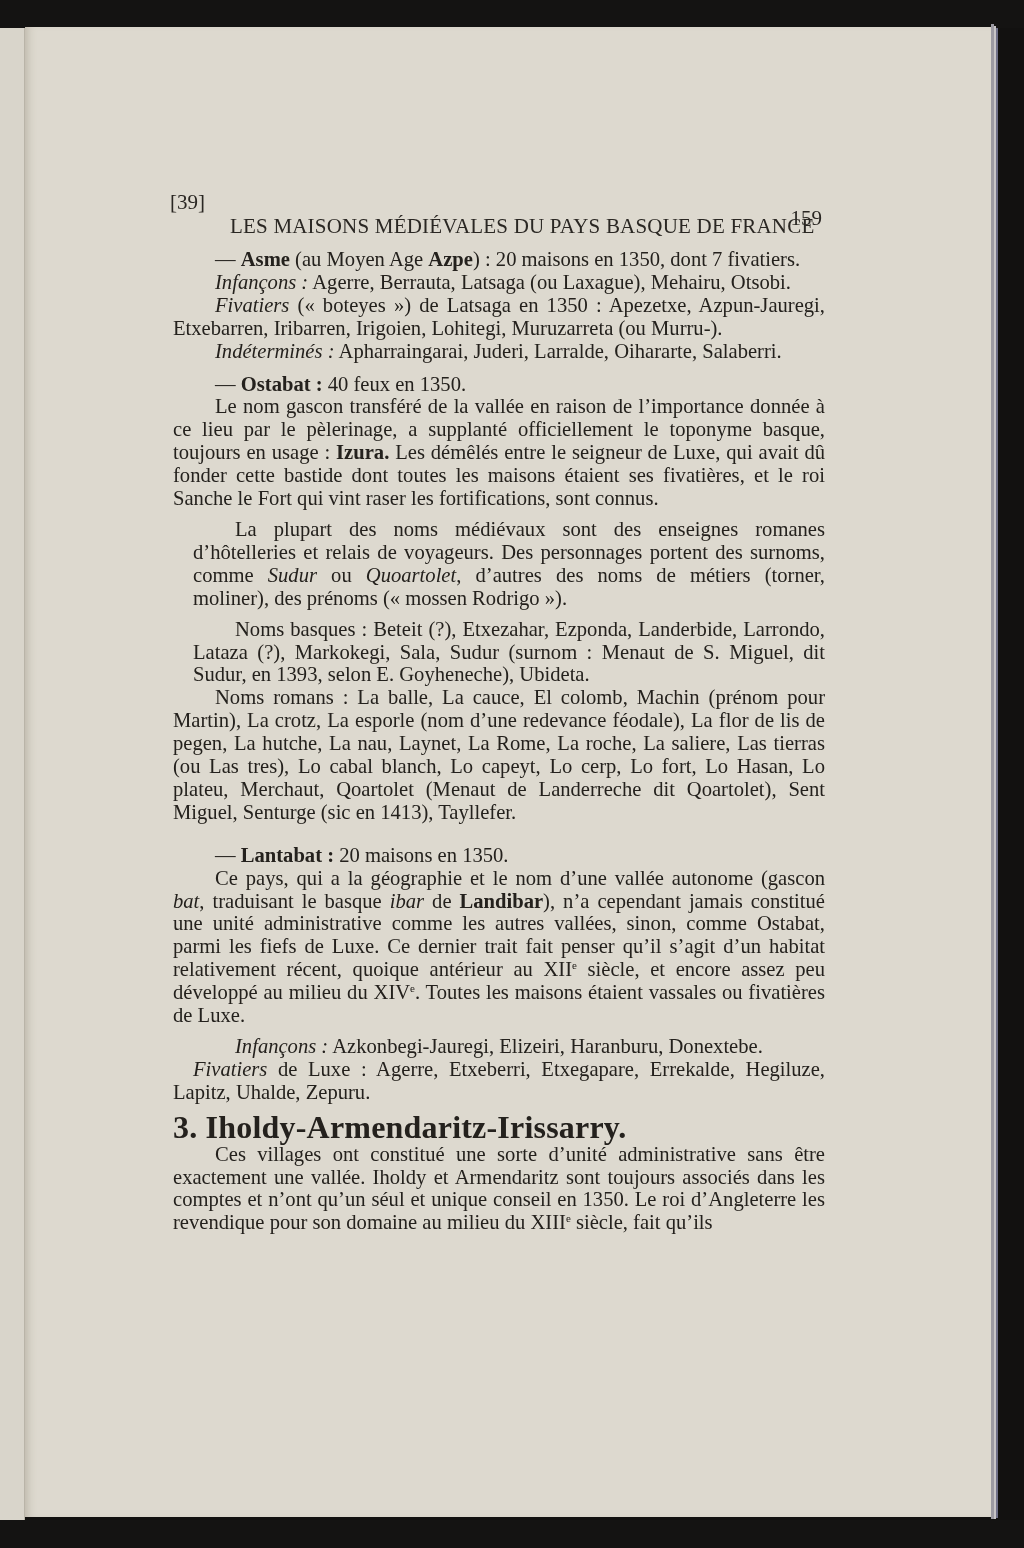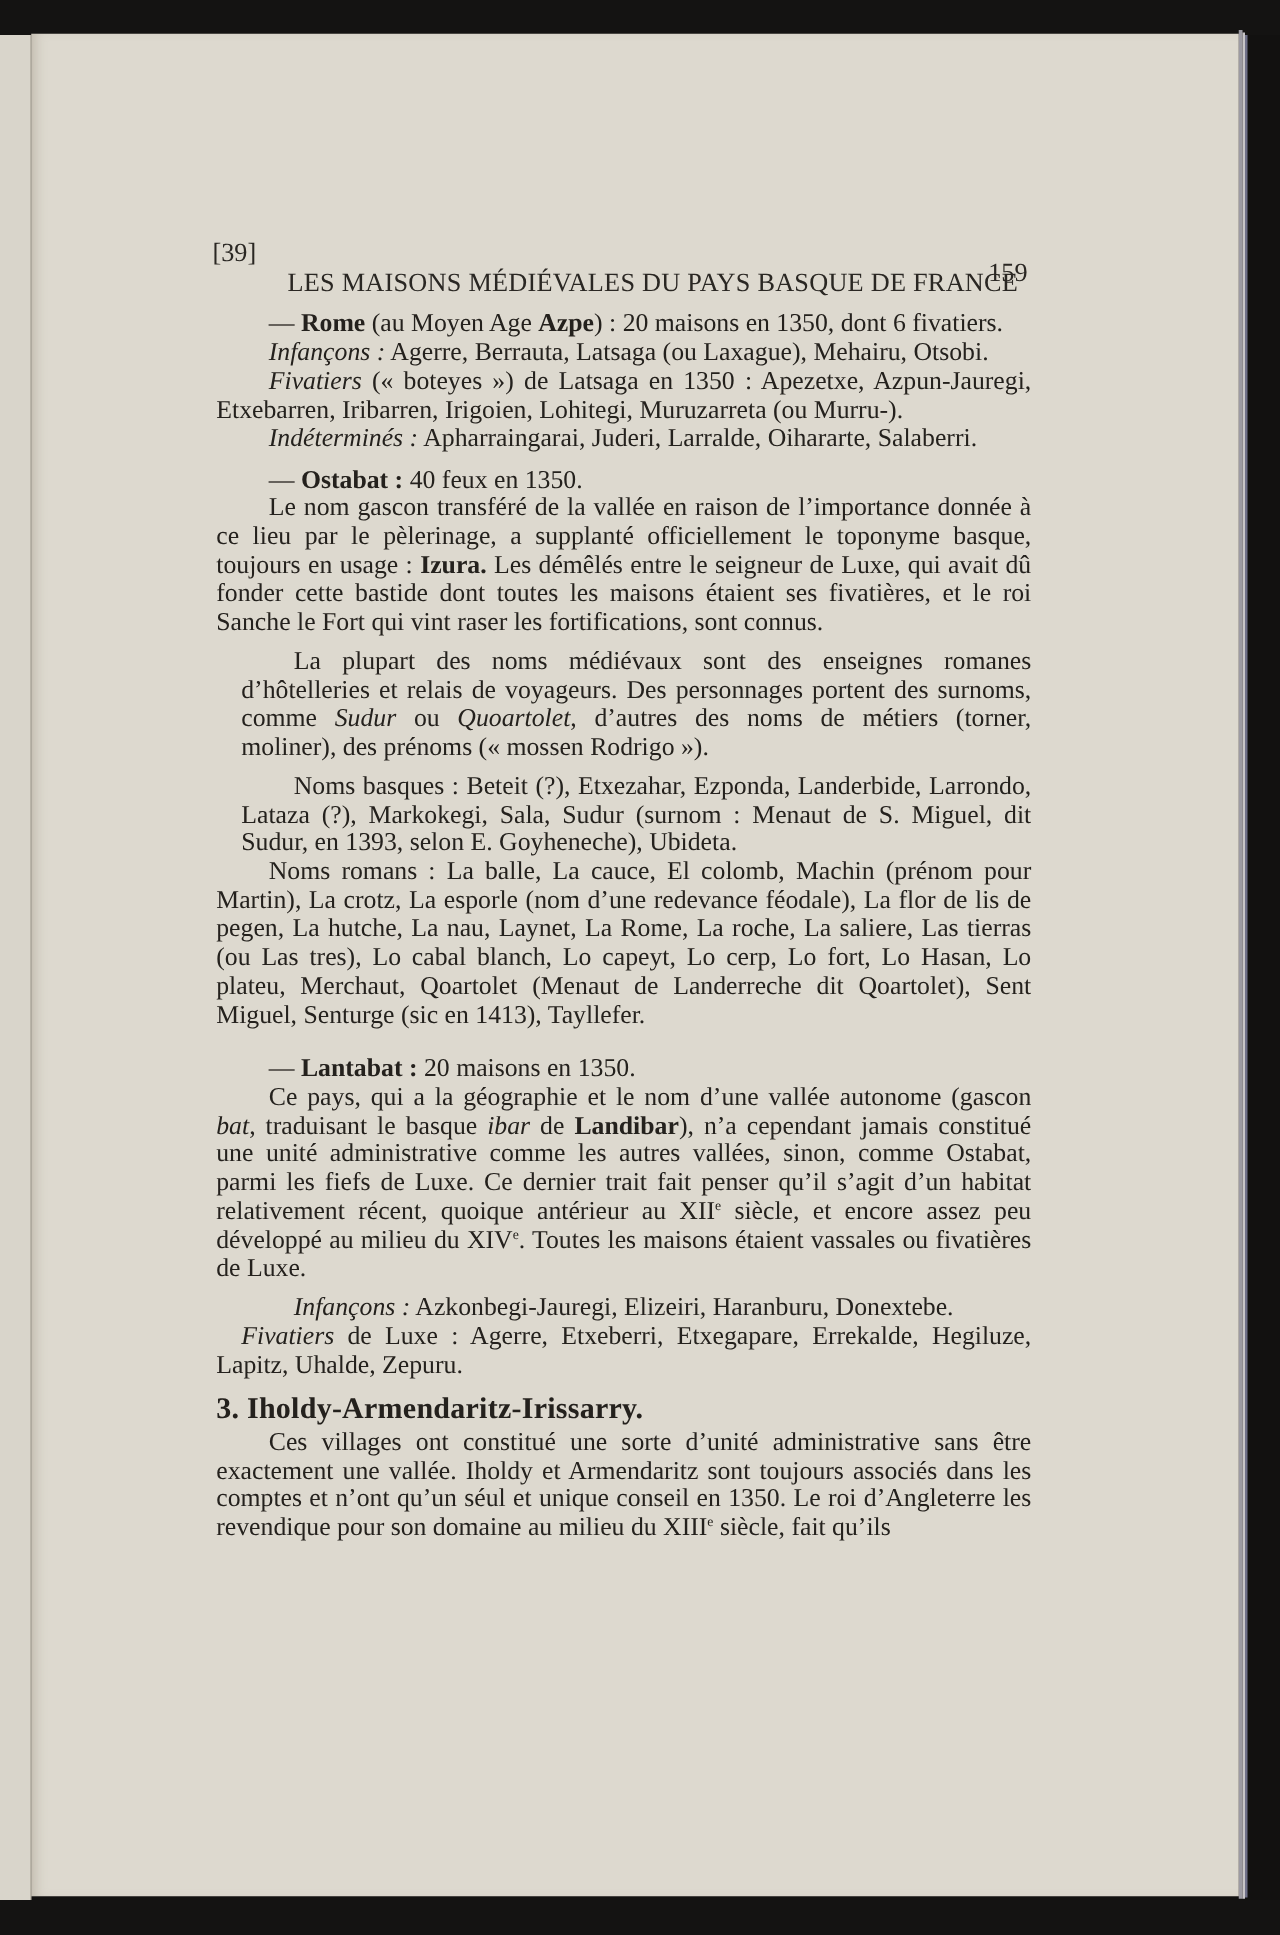--- a/index.html
+++ b/index.html
@@ -40,21 +40,21 @@
   }
   .text p { margin: 0; text-indent: 42px; }
   .text p.entry { margin-top: 10px; }
   .text p.entry.first { margin-top: 0; }
   .text p.gap { margin-top: 8px; margin-left: 20px; }
   .text p.gap-lg { margin-top: 20px; }
   .text b { font-weight: bold; }
   .text i { }
   .text sup { font-size: 11px; vertical-align: 7px; line-height: 0; }
   .section-heading {
-    margin: 12px 0 4px 0; font-size: 24px; font-weight: bold; text-indent: 0;
+    margin: 12px 0 4px 0; font-size: 32px; font-weight: bold; text-indent: 0;
     letter-spacing: 0.2px;
   }
 </style>
 </head>
 <body>
 
 <div class="scan-top"></div>
 <div class="scan-bottom"></div>
 <div class="left-page"></div>
 <div class="page-edge-1"></div>
@@ -64,21 +64,21 @@
 <div class="page"></div>
 
 <div class="header">
   <span class="folio-left">[39]</span>
   <span class="running-title">LES MAISONS MÉDIÉVALES DU PAYS BASQUE DE FRANCE</span>
   <span class="folio-right">159</span>
 </div>
 
 <div class="text">
 
-  <p class="entry first"><span>— </span><b>Rome</b><span> (au Moyen Age </span><b>Azpe</b><span>) : 20 maisons en 1350, dont 6 fivatiers.</span></p>
+  <p class="entry first"><span>— </span><b>Asme</b><span> (au Moyen Age </span><b>Azpe</b><span>) : 20 maisons en 1350, dont 7 fivatiers.</span></p>
   <p><i>Infançons :</i><span> Agerre, Berrauta, Latsaga (ou Laxague), Mehairu, Otsobi.</span></p>
   <p><i>Fivatiers</i><span> (« boteyes ») de Latsaga en 1350 : Apezetxe, Azpun-Jauregi, Etxebarren, Iribarren, Irigoien, Lohitegi, Muruzarreta (ou Murru-).</span></p>
   <p><i>Indéterminés :</i><span> Apharraingarai, Juderi, Larralde, Oihararte, Salaberri.</span></p>
 
   <p class="entry"><span>— </span><b>Ostabat :</b><span> 40 feux en 1350.</span></p>
   <p><span>Le nom gascon transféré de la vallée en raison de l’importance donnée à ce lieu par le pèlerinage, a supplanté officiellement le toponyme basque, toujours en usage : </span><b>Izura.</b><span> Les démêlés entre le seigneur de Luxe, qui avait dû fonder cette bastide dont toutes les maisons étaient ses fivatières, et le roi Sanche le Fort qui vint raser les fortifications, sont connus.</span></p>
   <p class="gap"><span>La plupart des noms médiévaux sont des enseignes romanes d’hôtelleries et relais de voyageurs. Des personnages portent des surnoms, comme </span><i>Sudur</i><span> ou </span><i>Quoartolet</i><span>, d’autres des noms de métiers (torner, moliner), des prénoms (« mossen Rodrigo »).</span></p>
   <p class="gap">Noms basques : Beteit (?), Etxezahar, Ezponda, Landerbide, Larrondo, Lataza (?), Markokegi, Sala, Sudur (surnom : Menaut de S. Miguel, dit Sudur, en 1393, selon E. Goyheneche), Ubideta.</p>
   <p>Noms romans : La balle, La cauce, El colomb, Machin (prénom pour Martin), La crotz, La esporle (nom d’une redevance féodale), La flor de lis de pegen, La hutche, La nau, Laynet, La Rome, La roche, La saliere, Las tierras (ou Las tres), Lo cabal blanch, Lo capeyt, Lo cerp, Lo fort, Lo Hasan, Lo plateu, Merchaut, Qoartolet (Menaut de Landerreche dit Qoartolet), Sent Miguel, Senturge (sic en 1413), Tayllefer.</p>
 

